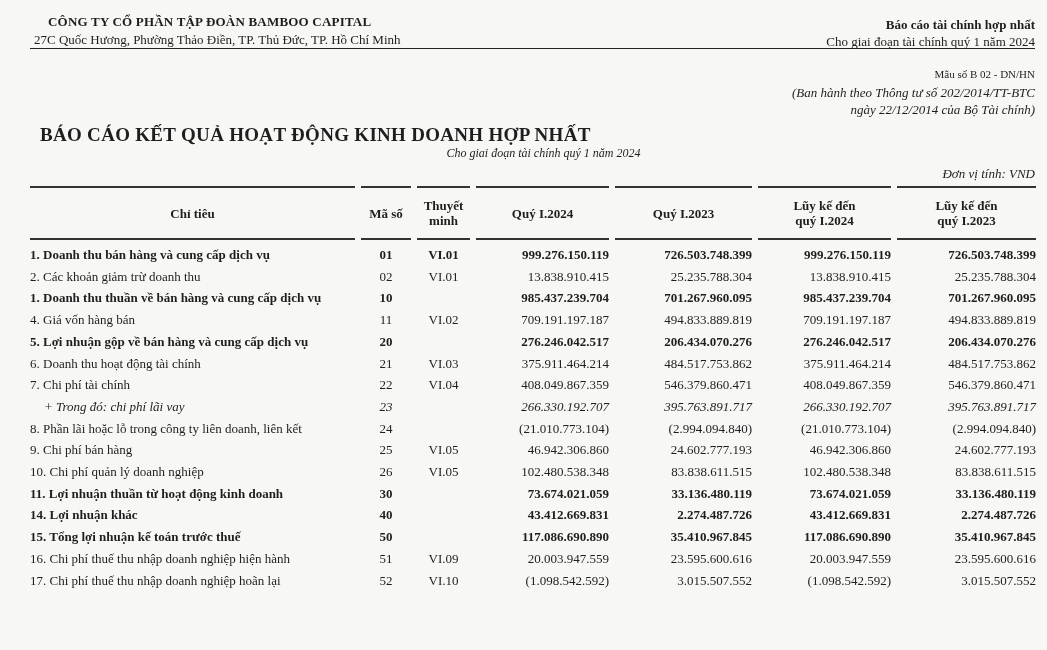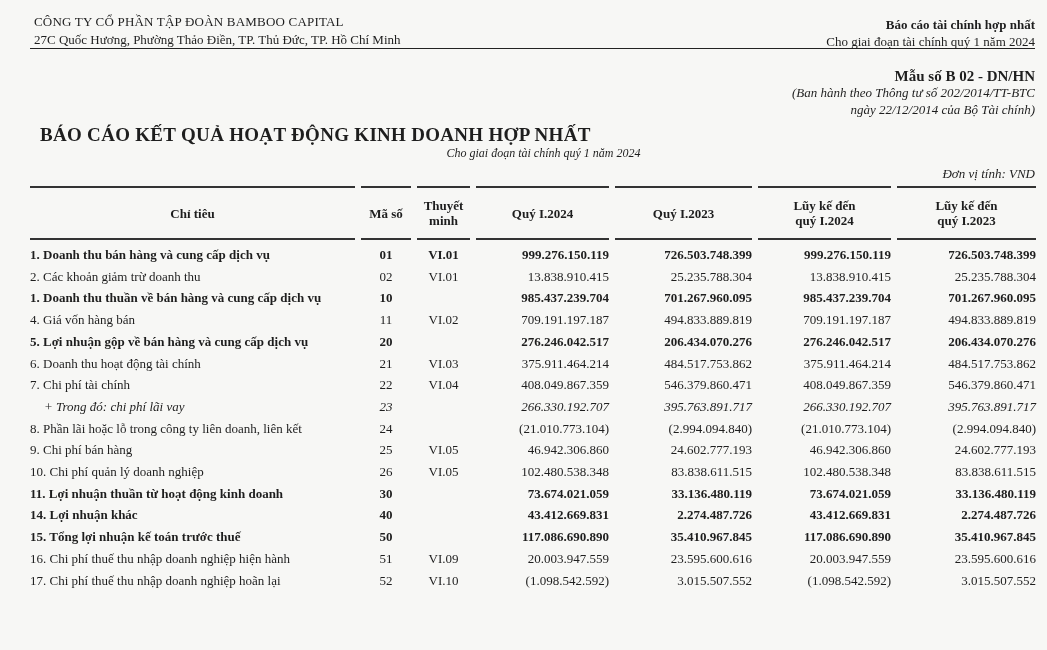--- a/index.html
+++ b/index.html
@@ -4,26 +4,26 @@
 <style>
   html, body { margin:0; padding:0; }
   body {
     width:1047px; height:650px; overflow:hidden;
     background:#f7f7f5;
     font-family:"Liberation Serif", serif;
     color:#1e1e1e;
     position:relative;
   }
   .abs { position:absolute; }
-  .company { left:34px; top:14px; font-size:13px; font-weight:normal; letter-spacing:0.2px; }
+  .company { left:48px; top:14px; font-size:13px; font-weight:bold; letter-spacing:0.2px; }
   .address { left:34px; top:32px; font-size:13px; }
   .hdr-line { left:30px; top:48px; width:1005px; height:1px; background:#222; }
   .rep-type { right:12px; top:17px; font-size:13px; font-weight:bold; text-align:right; }
   .rep-period { right:12px; top:34px; font-size:13px; text-align:right; }
-  .form-no { right:12px; top:68px; font-size:15px; font-weight:bold; text-align:right;margin-left:10px; }
+  .form-no { right:12px; top:68px; font-size:11px; font-weight:normal; text-align:right;margin-left:10px; }
   .circular { right:12px; top:85px; font-size:13px; font-style:italic; text-align:right; }
   .circular-date { right:12px; top:102px; font-size:13px; font-style:italic; text-align:right; }
   .title { left:0; width:1047px; top:124px; font-size:19px; font-weight:bold; letter-spacing:0.3px; padding-left:40px; box-sizing:border-box; }
   .subtitle { left:0; width:1047px; top:146px; font-size:12px; font-style:italic; text-align:center; padding-left:40px; box-sizing:border-box; }
   .unit { right:12px; top:166px; font-size:13px; font-style:italic; }
 
   table { position:absolute; left:30px; top:186px; border-collapse:separate; border-spacing:6px 0; margin-left:-6px; font-size:13px; }
   th { font-weight:bold; font-size:13px; line-height:15px; height:50px; border-top:2px solid #333; border-bottom:2px solid #333; padding:0; text-align:center; vertical-align:middle; }
   td { padding:0; height:21.7px; line-height:21.7px; white-space:nowrap; }
   td.num { text-align:right; }

